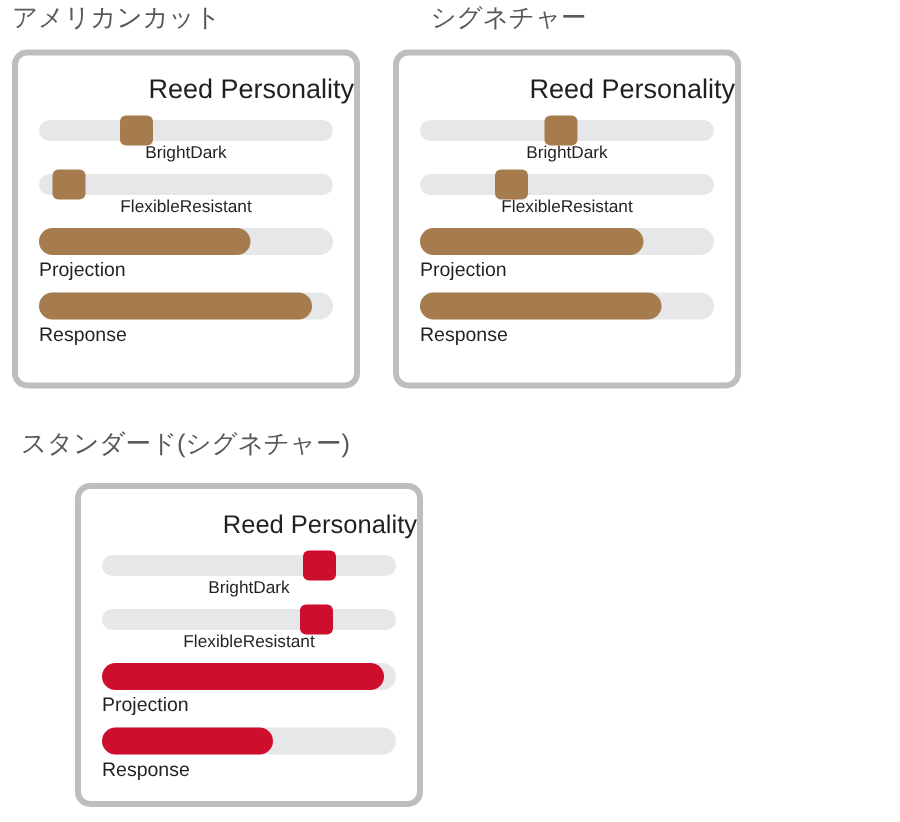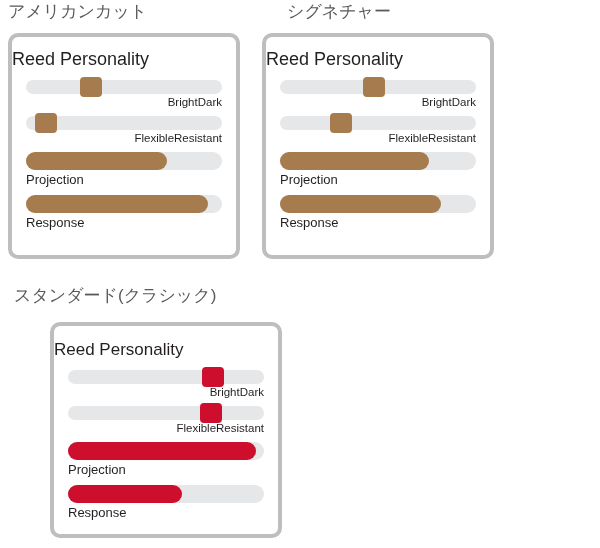--- a/index.html
+++ b/index.html
@@ -21,21 +21,21 @@
     white-space: nowrap;
   }
   .card {
     position: absolute;
     border: 4px solid #bcbec0;
     border-radius: 10px;
     background: #ffffff;
     box-sizing: border-box;
   }
   .card-title {
-    text-align: left;
+    text-align: right;
     font-size: 18px;
     color: #231f20;
     margin-top: 12px;
     margin-bottom: 10px;
   }
   .meters {
     padding: 0 14px 10px 14px;
   }
   .meter {
     margin-bottom: 4px;
@@ -60,21 +60,21 @@
   .knob {
     position: absolute;
     top: -3px;
     width: 22px;
     height: 20px;
     border-radius: 4px;
     transform: translateX(-11px);
   }
   .scale {
     display: flex;
-    justify-content: flex-end;
+    justify-content: center;
     font-size: 11.5px;
     color: #231f20;
     margin-top: 2px;
     margin-bottom: 8px;
   }
   .caption {
     font-size: 13px;
     color: #231f20;
     margin-top: 2px;
     margin-bottom: 8px;
@@ -86,21 +86,21 @@
   #card-american { left: 8px; top: 33px; width: 232px; height: 226px; }
   #card-signature { left: 262px; top: 33px; width: 232px; height: 226px; }
   #card-standard { left: 50px; top: 322px; width: 232px; height: 216px; }
   #card-standard .card-title { font-size: 17px; margin-top: 14px; }
 </style>
 </head>
 <body>
 
 <div class="section-title" id="title-american">アメリカンカット</div>
 <div class="section-title" id="title-signature">シグネチャー</div>
-<div class="section-title" id="title-standard">スタンダード(クラシック)</div>
+<div class="section-title" id="title-standard">スタンダード(シグネチャー)</div>
 
 <div class="card" id="card-american">
   <div class="card-title">Reed Personality</div>
   <div class="meters">
     <div class="meter">
       <div class="track">
         <div class="knob" style="left: 33%; background: rgb(166, 124, 78);"></div>
       </div>
       <div class="scale">
         <span>Bright</span>

